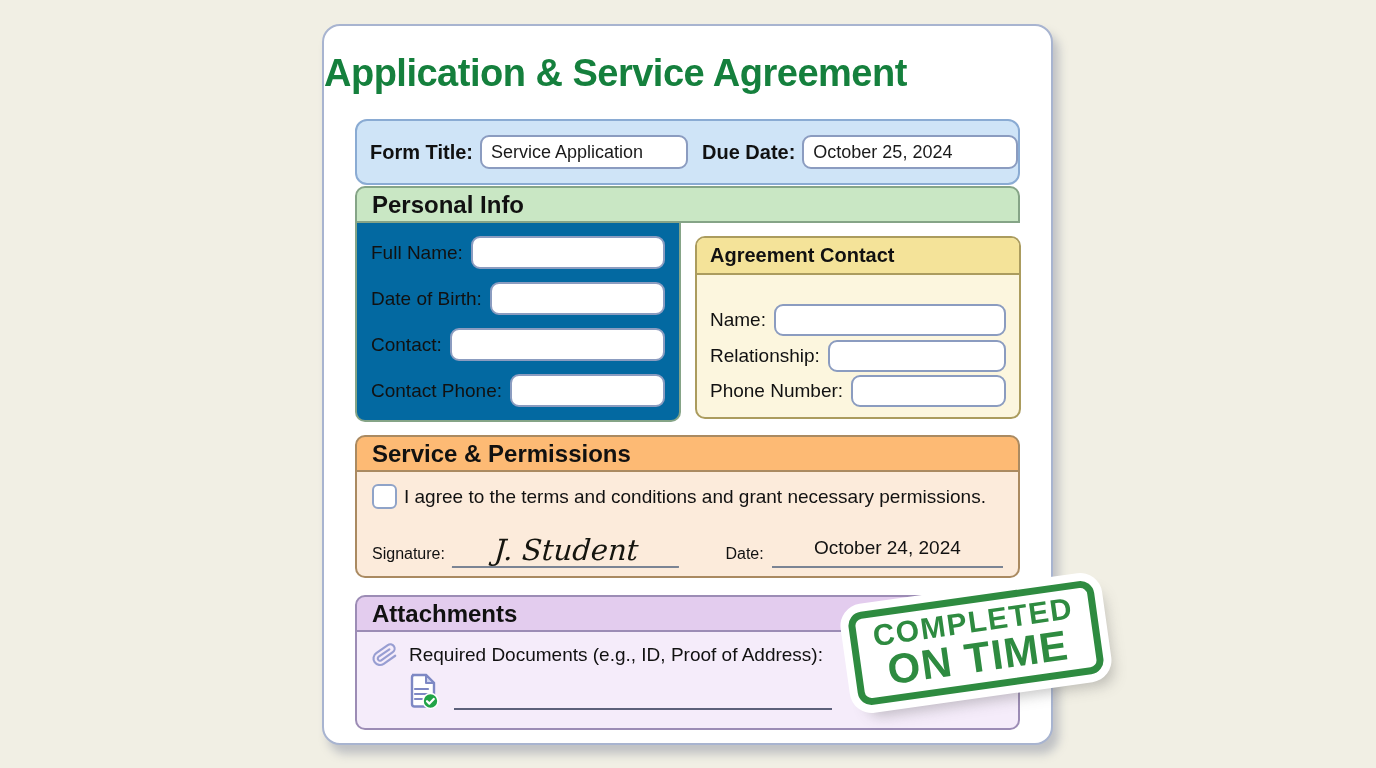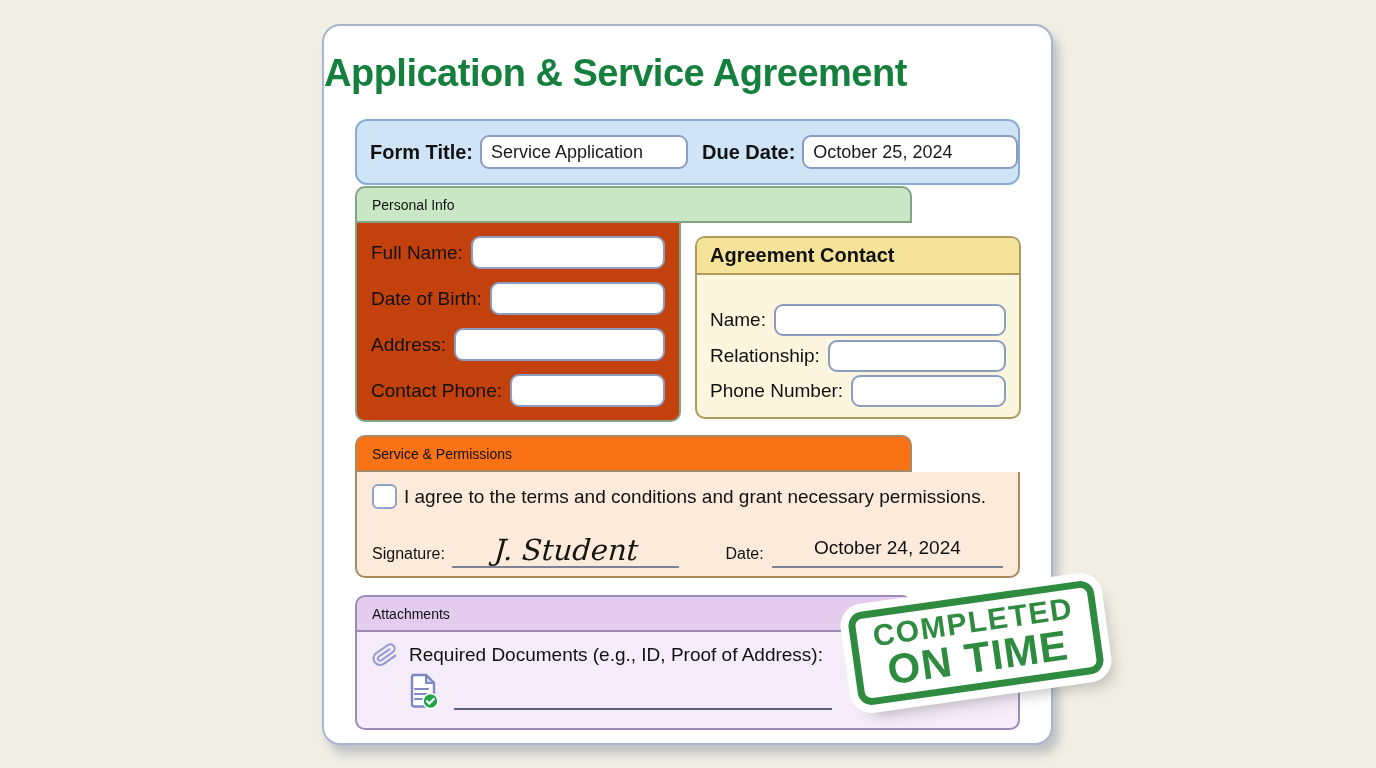--- a/index.html
+++ b/index.html
@@ -26,32 +26,32 @@
   .inp {
     height:34px; background:#fff; border:2px solid #8b9cc0; border-radius:9px;
     font-family:Liberation Sans, sans-serif; font-size:18px; padding:0 9px; color:#1a1a1a; outline:none;
   }
   .meta-bar .inp.form-title { width:208px; margin-left:7px; }
   .meta-bar .inp.due-date { width:216px; margin-left:7px; }
   .meta-bar .due-lbl { margin-left:14px; }
 
   
   .sec-header {
-    position:absolute; left:31px; width:557px; height:37px;
+    position:absolute; left:31px; width:665px; height:37px;
     display:flex; align-items:center; padding-left:15px;
-    font-size:14px; font-weight:400; border-radius:10px 10px 0 0;
+    font-size:24px; font-weight:700; border-radius:10px 10px 0 0;
   }
   .hdr-personal { top:160px; background:#c9e7c4; border:2px solid #85a487; }
-  .hdr-service  { top:409px; background:#f97316; border:2px solid #aa8a61; }
+  .hdr-service  { top:409px; background:#fdba74; border:2px solid #aa8a61; }
   .hdr-attach   { top:569px; background:#e3ccee; border:2px solid #9c8cb5; }
 
   
   .pi-body {
     position:absolute; left:31px; top:197px; width:326px; height:199px;
-    background:#c2410c; border:2px solid #85a487; border-top:none;
+    background:#0369a1; border:2px solid #85a487; border-top:none;
     border-radius:0 0 10px 10px; padding:13px 14px;
     display:flex; flex-direction:column; justify-content:space-between;
   }
   .frow { display:flex; align-items:center; gap:8px; }
   .flabel { font-size:19px; white-space:nowrap; }
   .frow .inp { flex:1; height:33px; min-width:0; }
 
   
   .em-box {
     position:absolute; left:371px; top:210px; width:326px; height:183px;
@@ -131,21 +131,21 @@
   <div class="pi-body">
     <div class="frow">
       <span class="flabel">Full Name:</span>
       <input class="inp" style="">
     </div>
     <div class="frow">
       <span class="flabel">Date of Birth:</span>
       <input class="inp" style="">
     </div>
     <div class="frow">
-      <span class="flabel">Address:</span>
+      <span class="flabel">Contact:</span>
       <input class="inp" style="">
     </div>
     <div class="frow">
       <span class="flabel">Contact Phone:</span>
       <input class="inp" style="">
     </div>
   </div>
 
   <div class="em-box">
     <div class="em-header">Agreement Contact</div>

